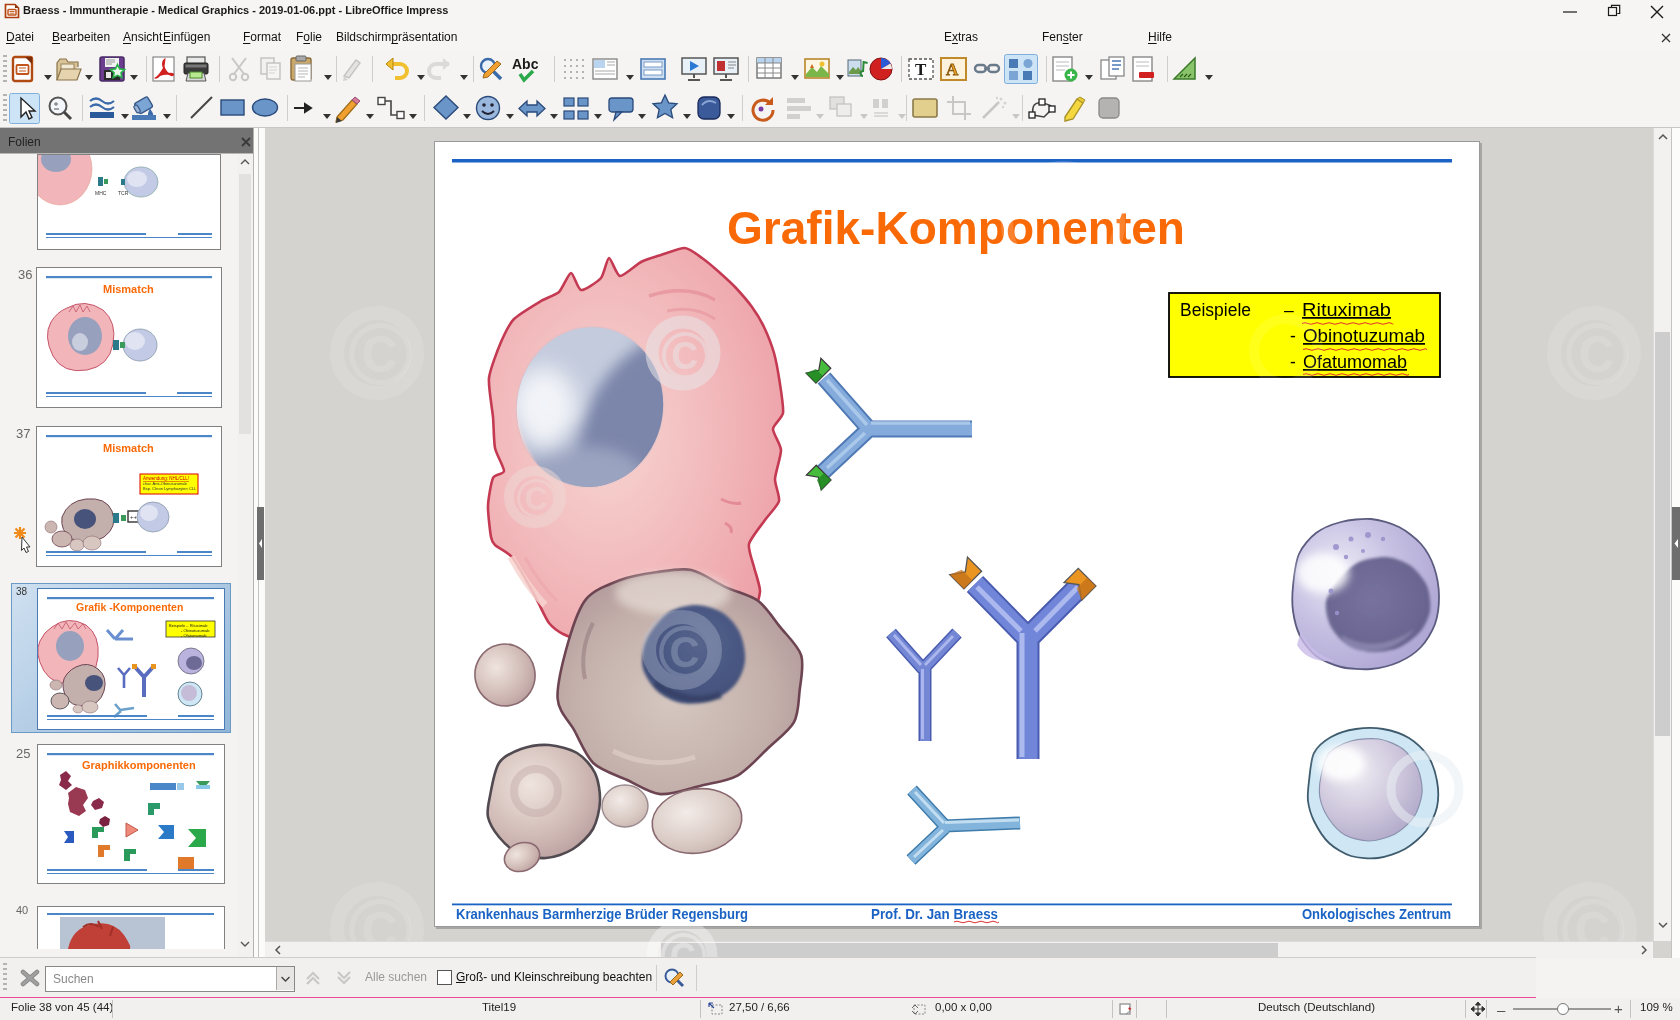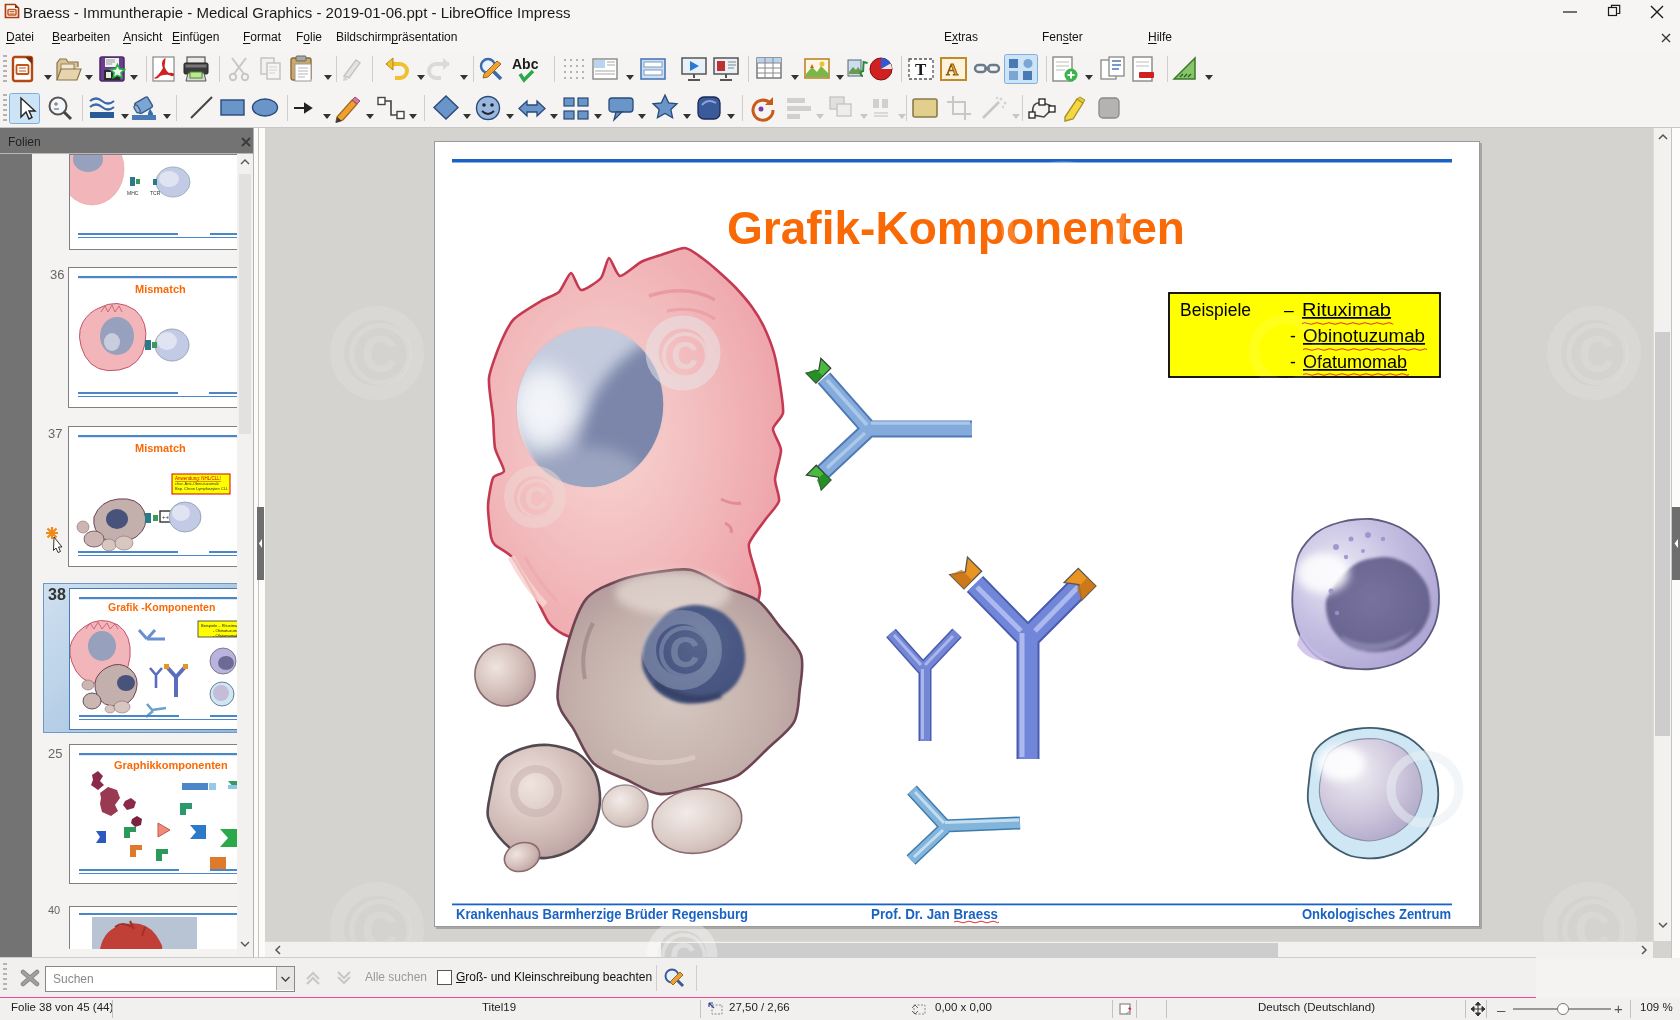--- a/index.html
+++ b/index.html
@@ -1,21 +1,21 @@
 <!DOCTYPE html>
 <html><head>
 <meta charset="utf-8">
 <style>
   html,body{margin:0;padding:0;}
   body{width:1680px;height:1020px;overflow:hidden;position:relative;
        font-family:"Liberation Sans",sans-serif;background:#f4f3f1;}
   .abs{position:absolute;}
   
   #titlebar{left:0;top:0;width:1680px;height:24px;background:#f6f5f4;}
-  #titletext{left:23px;top:4px;font-size:15px;color:#1a1a1a;}
+  #titletext{left:23px;top:4px;font-size:11px;color:#1a1a1a;font-weight:bold;}
   #menubar{left:0;top:24px;width:1680px;height:26px;background:#f6f5f4;}
   .menu{position:absolute;top:6px;font-size:12px;color:#111;}
   .menu u{text-decoration:underline;text-underline-offset:2px;}
   #tb1{left:0;top:50px;width:1680px;height:39px;background:#f5f4f2;}
   #tb2{left:0;top:89px;width:1680px;height:38px;background:#f5f4f2;border-bottom:1px solid #c9c7c5;}
   .sep{position:absolute;top:6px;width:1px;height:26px;background:#d0cecc;}
   .grip{position:absolute;left:3px;top:5px;width:4px;height:28px;
     background-image:repeating-linear-gradient(to bottom,#b5b3b1 0 2px,transparent 2px 5px);}
   
   #panel{left:0;top:128px;width:265px;height:830px;background:#737373;}
@@ -50,21 +50,21 @@
       <path d="M56.5 7.5v-2.2h8.2v8.2h-2.5" fill="none" stroke="#1a1a1a" stroke-width="1.2"></path>
       <path d="M96 6l12 12M108 6L96 18" stroke="#1a1a1a" stroke-width="1.4"></path>
     </svg>
   </div>
 </div>
 
 <div id="menubar" class="abs">
   <div class="menu" style="left:6px"><u>D</u>atei</div>
   <div class="menu" style="left:52px"><u>B</u>earbeiten</div>
   <div class="menu" style="left:123px"><u>A</u>nsicht</div>
-  <div class="menu" style="left:172px"><u>E</u>infügen</div>
+  <div class="menu" style="left:163px"><u>E</u>infügen</div>
   <div class="menu" style="left:243px"><u>F</u>ormat</div>
   <div class="menu" style="left:296px">F<u>o</u>lie</div>
   <div class="menu" style="left:336px">Bildschirm<u>p</u>räsentation</div>
   <div class="menu" style="left:944px">E<u>x</u>tras</div>
   <div class="menu" style="left:1042px">Fen<u>s</u>ter</div>
   <div class="menu" style="left:1148px"><u>H</u>ilfe</div>
   <svg class="abs" style="left:1660px;top:8px" width="12" height="12" viewBox="0 0 12 12">
     <path d="M2 2l8 8M10 2l-8 8" stroke="#333" stroke-width="1.3"></path>
   </svg>
 </div>
@@ -401,21 +401,21 @@
       </g>
     </svg>
 </div>
 
 <div id="panel" class="abs">
   <div id="paneltitle" class="abs">Folien</div>
   <svg class="abs" style="left:241px;top:9px" width="10" height="10" viewBox="0 0 10 10">
     <path d="M1 1l8 8M9 1L1 9" stroke="#3a3a3a" stroke-width="1.8"></path>
   </svg>
   <div class="abs" style="left:0;top:25px;width:253px;height:1px;background:#b9b7b5"></div>
-  <div id="thumbs" class="abs" style="left:0;top:26px;width:253px;height:804px;background:#f4f3f1;margin-left:32px;">
+  <div id="thumbs" class="abs" style="left:0;top:26px;width:253px;height:804px;background:#f4f3f1;">
       <div class="abs" style="left:37px;top:0px;width:182px;height:94px;background:#fff;border:1px solid #808080;"><svg width="182" height="94" viewBox="0 0 182 94">
 <ellipse cx="22" cy="14" rx="32" ry="36" fill="#f2b6ba" stroke="#d98" stroke-width="0.5"></ellipse>
 <ellipse cx="18" cy="4" rx="15" ry="13" fill="#97a0bc"></ellipse>
 <rect x="60" y="22" width="5" height="9" fill="#2a7a8a"></rect>
           <rect x="66" y="24" width="4" height="5" fill="#3a9a5a"></rect>
 <text x="57" y="40" font-size="5" fill="#333">MHC</text>
 <ellipse cx="103" cy="27" rx="17" ry="15" fill="#c3cae6" stroke="#8aa" stroke-width="0.8"></ellipse>
 <ellipse cx="99" cy="24" rx="10" ry="8" fill="#dfe3f2"></ellipse>
 <rect x="83" y="24" width="4" height="6" fill="#2a7a8a"></rect>
 <text x="80" y="40" font-size="5" fill="#333">TCR</text>
@@ -464,21 +464,21 @@
 <rect x="140" y="124" width="35" height="2" fill="#4a86c8"></rect>
 </svg></div>
       <svg class="abs" style="left:12px;top:371px" width="22" height="28" viewBox="0 0 22 28">
 <g stroke="#f08a1a" stroke-width="2.2">
           <path d="M8 2v12M2 8h12M3.5 3.5l9 9M12.5 3.5l-9 9"></path>
         </g>
 <path d="M10 12l8 10-3.5 0 2 4.5-2.5 1-2-4.5-2.5 2.5z" fill="#fff" stroke="#333" stroke-width="1"></path>
 </svg>
       <div class="abs" style="left:11px;top:429px;width:218px;height:148px;
 background:linear-gradient(135deg,#cfe0f0,#92b6d8);border:1px solid #6a9ac5;"></div>
-      <div class="abs" style="left:16px;top:432px;font-size:16px;font-weight:bold;color:#333;">38</div>
+      <div class="abs" style="left:16px;top:432px;font-size:10px;font-weight:normal;color:#333;">38</div>
       <div class="abs" style="left:37px;top:434px;width:186px;height:140px;background:#fff;border:1px solid #808080;border:1px solid #4a7ab5;"><svg width="186" height="140" viewBox="0 0 186 140">
 <rect x="9" y="8" width="167" height="2.2" fill="#4a86c8"></rect>
 <text x="38" y="22" font-size="10.5" font-weight="bold" fill="#f96a07">Grafik -Komponenten</text>
 <rect x="128" y="32" width="49" height="16" fill="#ffff00" stroke="#333" stroke-width="0.8"></rect>
 <text x="131" y="38" font-size="4" fill="#222">Beispiele  – Rituximab</text>
 <text x="143" y="43" font-size="4" fill="#222">- Obinotuzumab</text>
 <text x="143" y="47.5" font-size="4" fill="#222">- Ofatumomab</text>
 <path d="M14 38 q16 -12 34 -2 q14 10 12 32 q-2 22 -22 26 q-22 4 -32 -12 q-10 -18 -4 -30 q4 -9 12 -14z" fill="#f2b6ba" stroke="#c4556a" stroke-width="1"></path>
 <path d="M16 40l4-6 4 6 4-7 4 7 5-6 3 6 5-5 3 5" fill="none" stroke="#c4556a" stroke-width="0.8"></path>
 <ellipse cx="32" cy="57" rx="14" ry="15" fill="#97a0bc"></ellipse>
@@ -843,21 +843,21 @@
 
 <div id="statusbar" class="abs">
   <div class="abs" style="left:11px;top:3px">Folie 38 von 45 (44)</div>
   <div class="stsep" style="left:112px"></div>
   <div class="abs" style="left:482px;top:3px">Titel19</div>
   <div class="stsep" style="left:700px"></div>
   <svg class="abs" style="left:708px;top:4px" width="16" height="14">
     <rect x="4" y="3" width="10" height="9" fill="none" stroke="#888" stroke-width="1" stroke-dasharray="2 1.5"></rect>
     <path d="M1 1l4 0M1 1l0 4M1 1l5 5" stroke="#2a4a9a" stroke-width="1.2"></path>
   </svg>
-  <div class="abs" style="left:729px;top:3px">27,50 / 2,66</div>
+  <div class="abs" style="left:729px;top:3px">27,50 / 6,66</div>
   <svg class="abs" style="left:911px;top:4px" width="16" height="14">
     <rect x="3" y="3" width="11" height="9" fill="none" stroke="#888" stroke-width="1" stroke-dasharray="2 1.5"></rect>
     <path d="M1 6l3-3 3 3M1 9l3 3 3-3" fill="none" stroke="#666" stroke-width="1"></path>
   </svg>
   <div class="abs" style="left:935px;top:3px">0,00 x 0,00</div>
   <div class="stsep" style="left:1112px"></div>
   <svg class="abs" style="left:1118px;top:4px" width="16" height="14">
     <rect x="2" y="2" width="10" height="10" fill="#fff" stroke="#888" stroke-width="1.2"></rect>
     <path d="M12 9l-4 3" stroke="#888" stroke-width="1"></path>
     <text x="10" y="11" font-size="9" fill="#c00">*</text>

